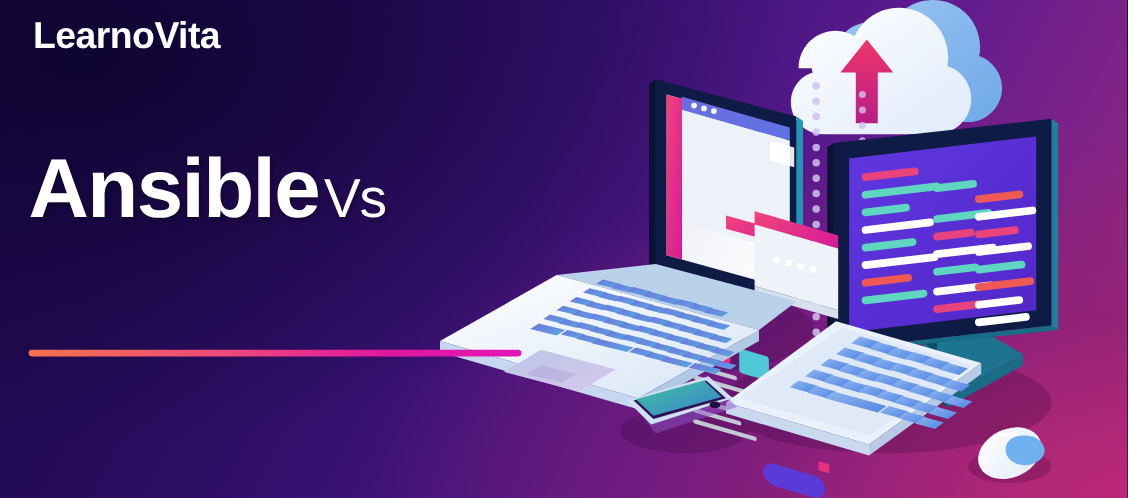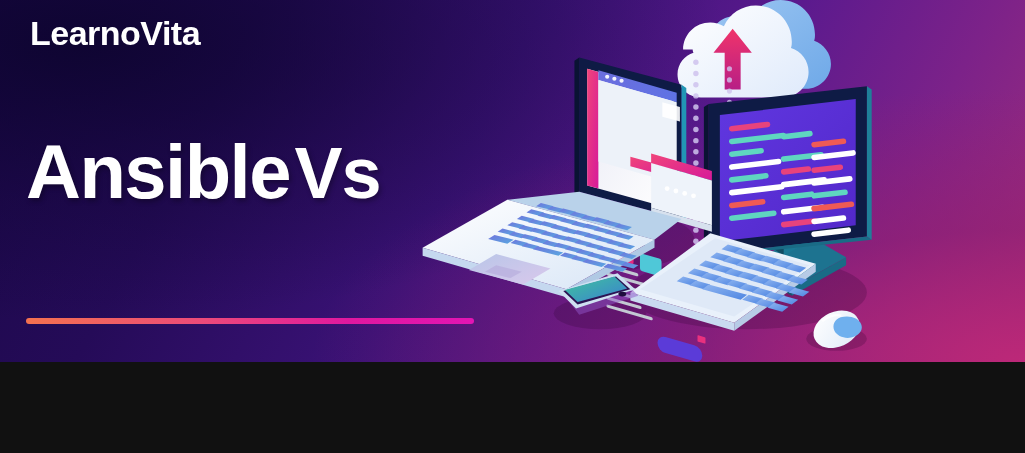--- a/index.html
+++ b/index.html
@@ -5,21 +5,21 @@
   * { margin:0; padding:0; box-sizing:border-box; }
   html, body { background:#111; }
   body {
     font-family:"Liberation Sans", sans-serif;
     -webkit-font-smoothing:antialiased;
   }
 
   .banner {
     position:relative;
     width:1025px;
-    height:362px;
+    height:453px;
     overflow:hidden;
     background:
       radial-gradient(120% 130% at 100% 100%, rgba(190,40,120,.95) 0%, rgba(150,30,110,.55) 28%, rgba(90,25,110,0) 58%),
       linear-gradient(118deg, #1b0849 0%, #250b58 22%, #3a1276 45%, #5b1a8e 66%, #7c2289 82%, #a12e7c 100%);
   }
   .bg-tint {
     position:absolute; inset:0;
     background:radial-gradient(90% 110% at 8% 12%, rgba(12,4,45,.85) 0%, rgba(16,5,52,.35) 40%, rgba(0,0,0,0) 70%);
     pointer-events:none;
   }
@@ -40,21 +40,21 @@
     position:absolute; left:26px; top:136px;
     z-index:40;
   }
   .hl-row { white-space:nowrap; line-height:0.96; }
   .hl-bold {
     font-size:76px; font-weight:700; color:#fff;
     letter-spacing:-1.5px;
     text-shadow:2px 3px 5px rgba(0,0,0,.30);
   }
   .hl-light {
-    font-size:72px; font-weight:700; color:#fff;
+    font-size:50px; font-weight:400; color:#fff;
     letter-spacing:-1px;
     text-shadow:2px 3px 5px rgba(0,0,0,.30);
   }
   .hl-row.second { margin-top:8px; }
   .rule {
     position:absolute; left:26px; top:318px;
     width:448px; height:6px; border-radius:3px;
     background:linear-gradient(90deg,#f4724f 0%,#ec4a7a 40%,#e0189f 72%,#e215b4 100%);
     z-index:40;
   }

